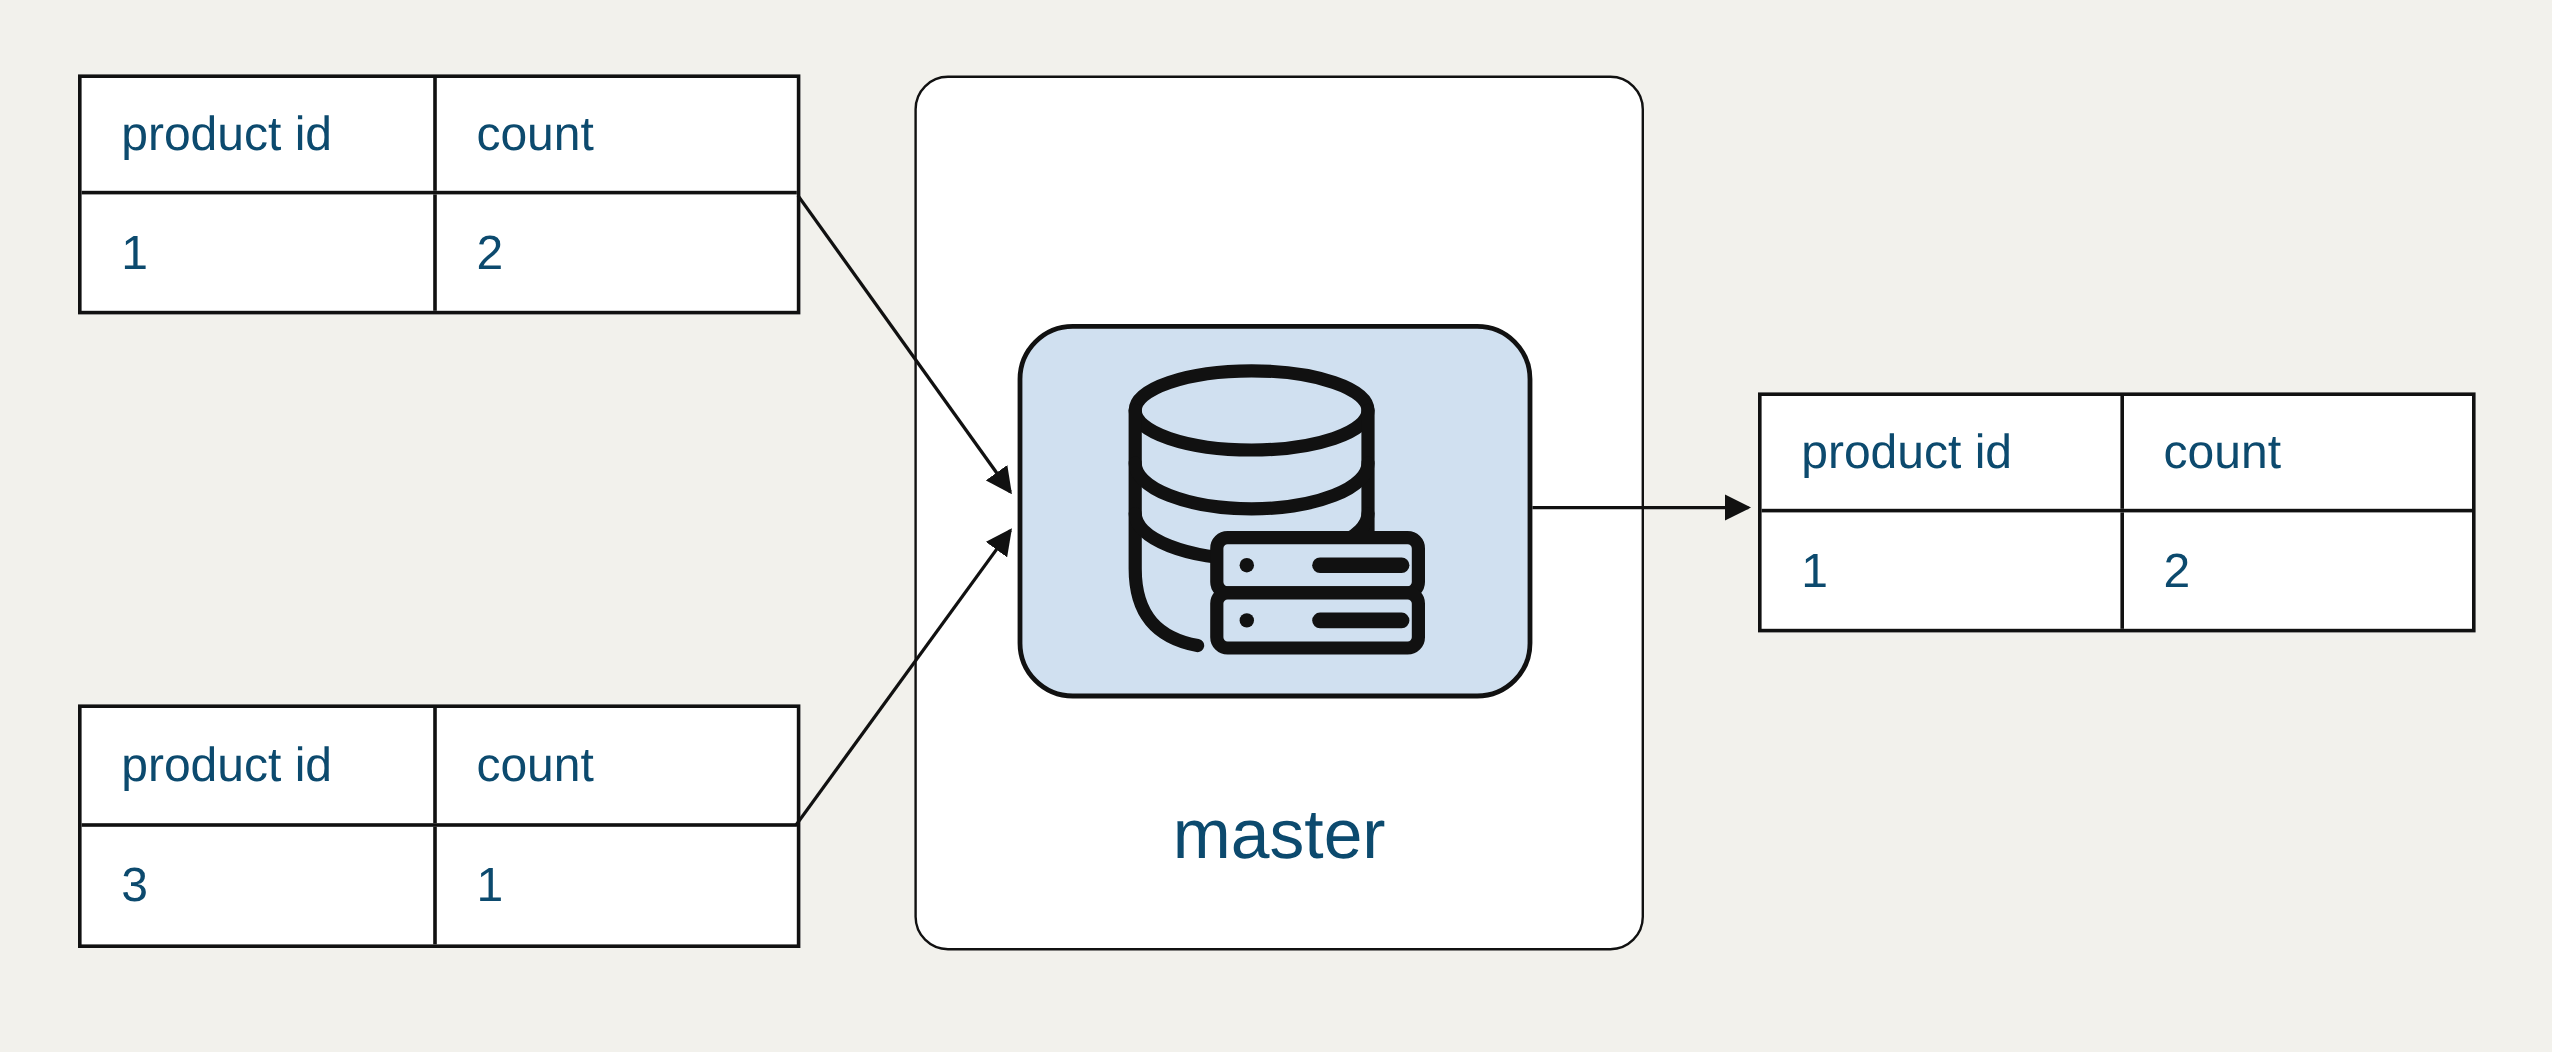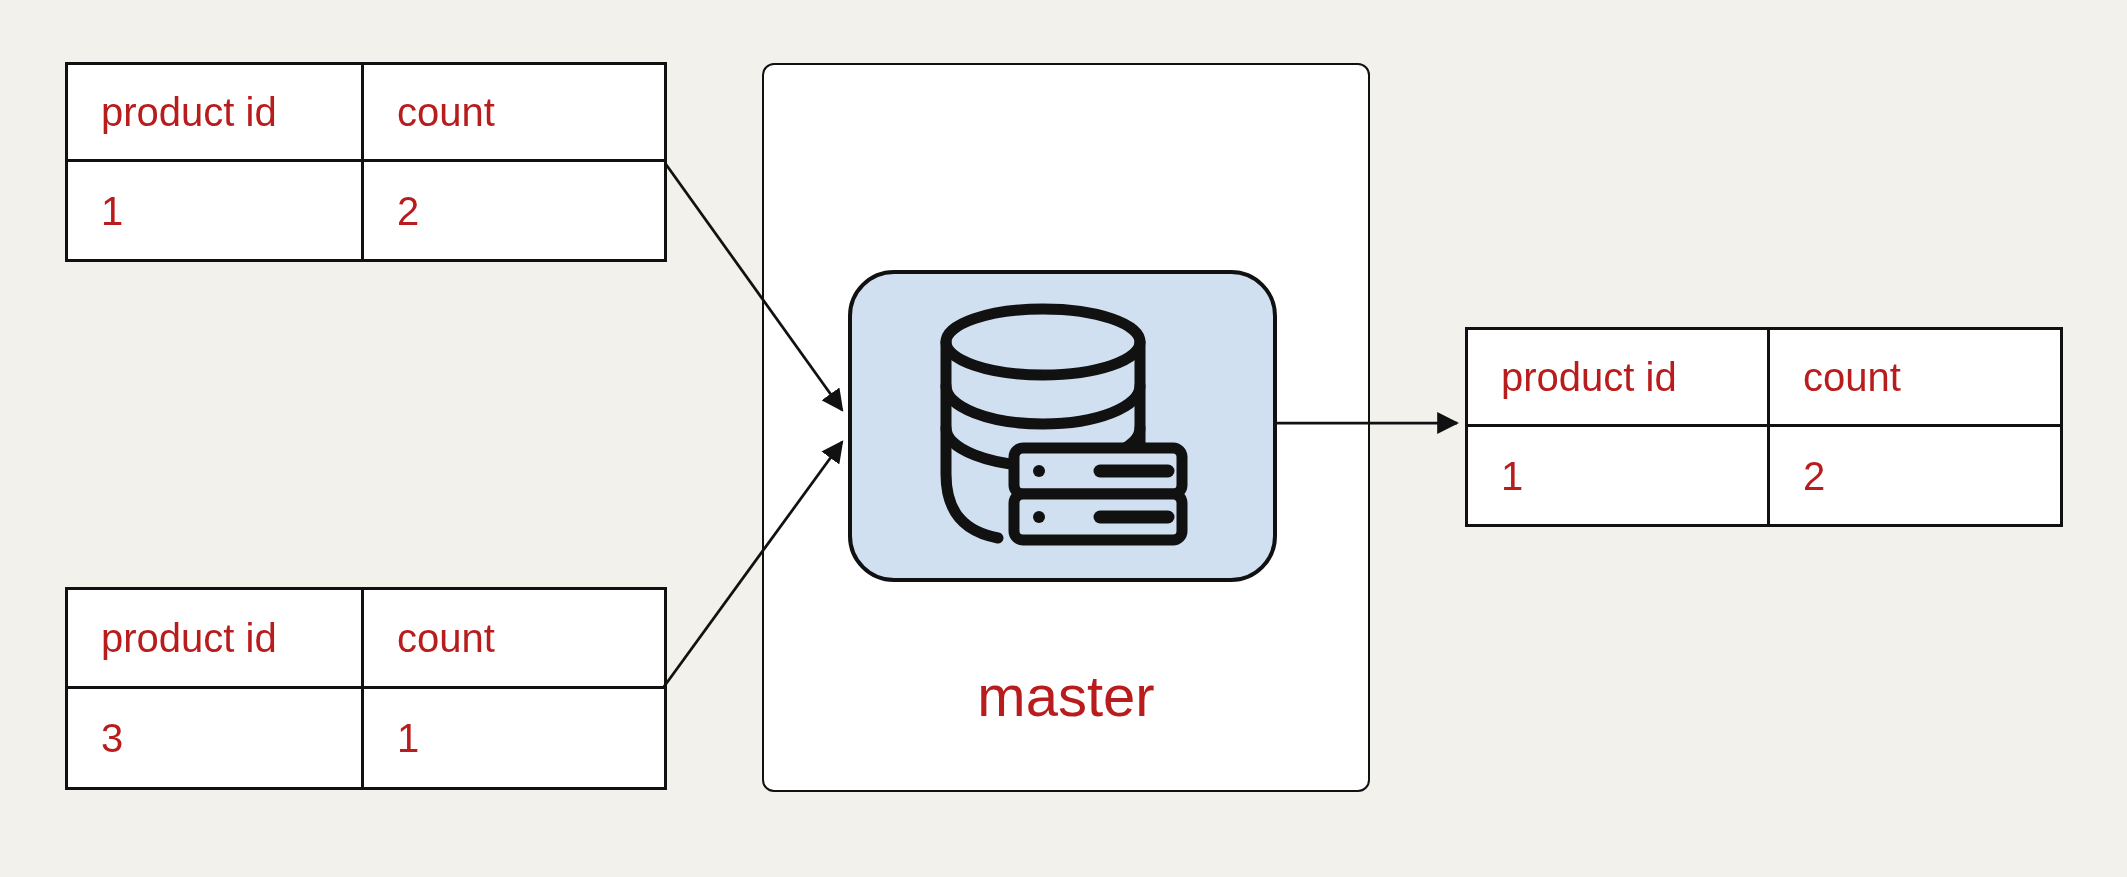--- a/index.html
+++ b/index.html
@@ -6,21 +6,21 @@
     margin: 0;
     padding: 0;
     background: #f2f1ec;
   }
   .canvas {
     position: relative;
     width: 2127px;
     height: 877px;
     background: #f2f1ec;
     font-family: "Liberation Sans", sans-serif;
-    color: #b91c1c;
+    color: #0c4a6e;
     overflow: hidden;
   }
   
   .dtable {
     position: absolute;
     background: #ffffff;
     border: 3px solid #111111;
     box-sizing: border-box;
     display: grid;
     grid-template-rows: 1fr 1fr;
@@ -42,21 +42,21 @@
   .cell.c0 { border-right: 3px solid #111111; }
   
   .master {
     position: absolute;
     left: 762px;
     top: 63px;
     width: 608px;
     height: 729px;
     background: #ffffff;
     border: 2.5px solid #111111;
-    border-radius: 12px;
+    border-radius: 28px;
     box-sizing: border-box;
   }
   .iconbox {
     position: absolute;
     left: 84px;
     top: 205px;
     width: 429px;
     height: 312px;
     background: #d0e0f0;
     border: 4px solid #111111;

